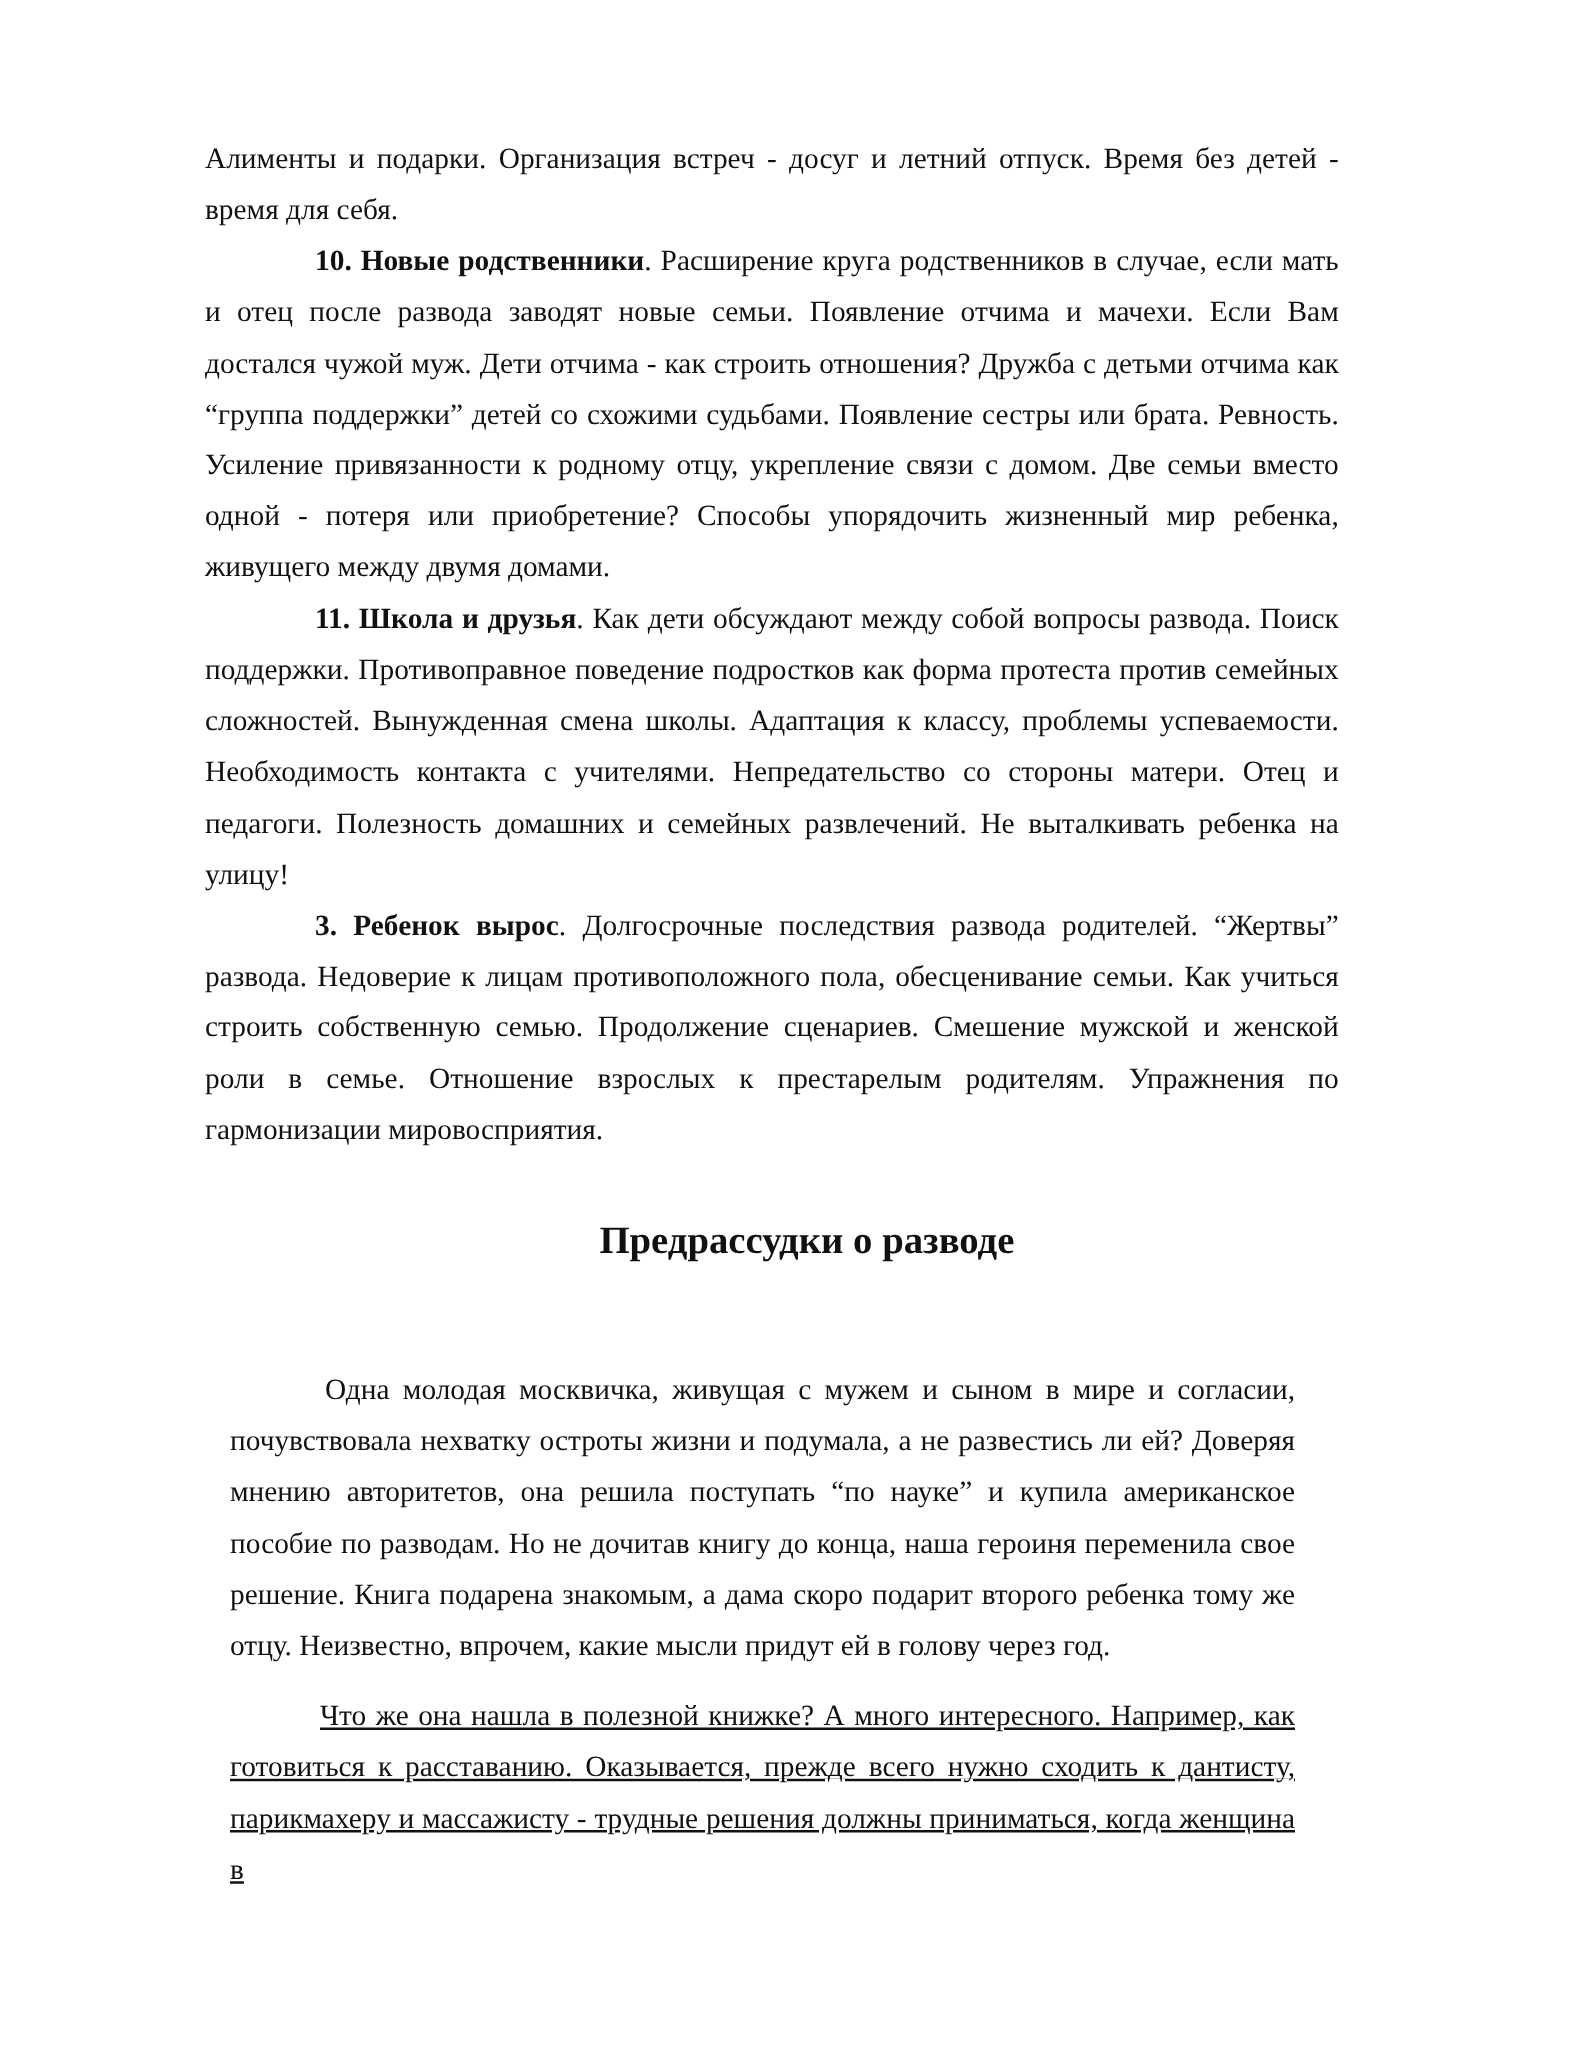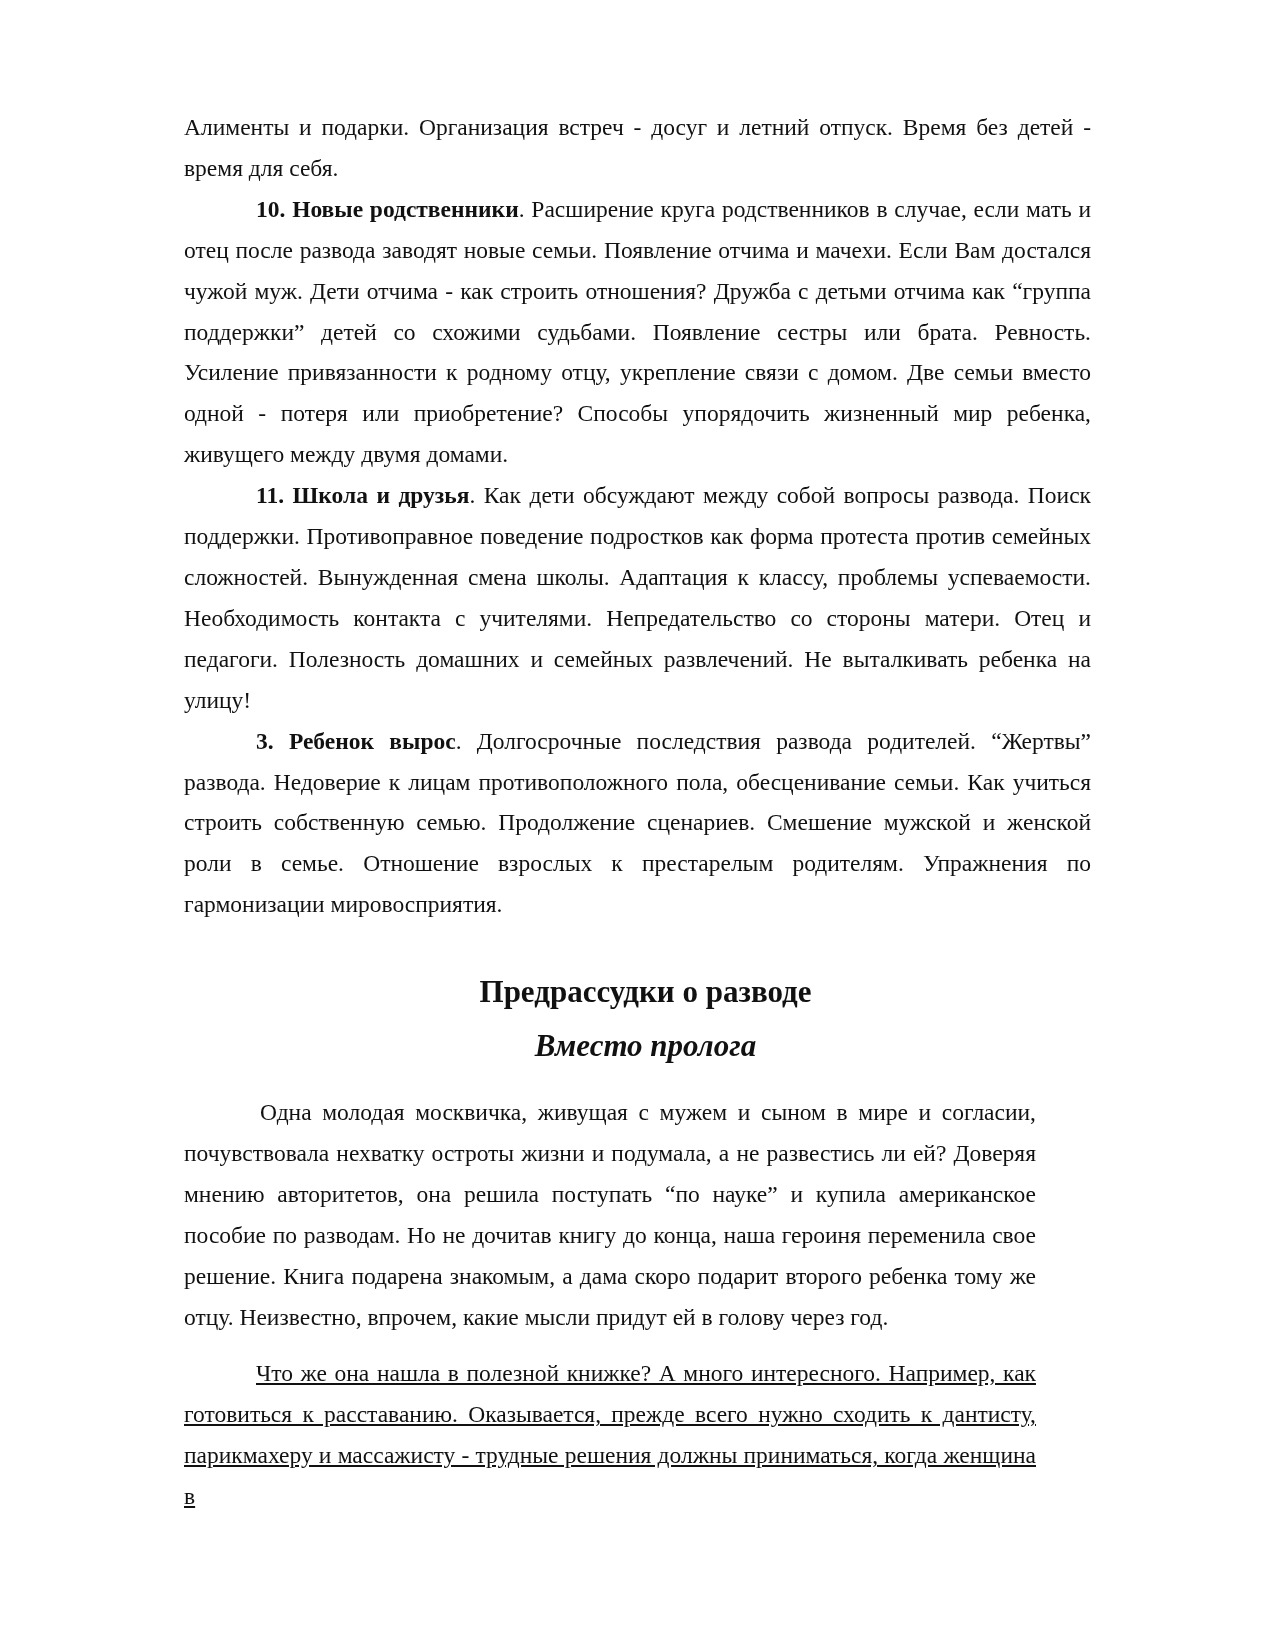--- a/index.html
+++ b/index.html
@@ -1,24 +1,24 @@
 <!DOCTYPE html>
 <html><head>
   <meta charset="utf-8">
   <style>
     html, body { margin: 0; padding: 0; background: #ffffff; }
     body { width: 1275px; height: 1650px; position: relative; overflow: hidden; }
     .page {
       position: absolute; left: 0; top: 0; width: 1275px; height: 1650px; background: #ffffff;
       font-family: "Liberation Serif", "DejaVu Serif", serif; color: #111111;
     }
-    .block { position: absolute; left: 184px; width: 907px; font-size: 23.5px; line-height: 40.9px; text-align: justify; text-align-last: left; }
+    .block { position: absolute; left: 164px; width: 907px; font-size: 23.5px; line-height: 40.9px; text-align: justify; text-align-last: left; }
     .block p { margin: 0; }
     .indent { text-indent: 72px; }
-    .b { font-weight: bold; }
+    .b { font-weight: bold; margin-left: 16px; }
     .heading { position: absolute; left: 168px; width: 955px; text-align: center; font-weight: bold; font-size: 31px; line-height: 40px; }
     .subheading { position: absolute; left: 168px; width: 955px; text-align: center; font-weight: bold; font-style: italic; font-size: 31px; line-height: 40px; }
     .block2 { position: absolute; left: 168px; width: 884px; font-size: 23.5px; line-height: 40.9px; text-align: justify; text-align-last: left; }
     .block2 p { margin: 16px; }
     .indent2 { text-indent: 76px; }
     .indent3 { text-indent: 72px; text-decoration: underline; }
   </style>
 </head>
 <body>
 
@@ -28,20 +28,19 @@
     <p>Алименты и подарки. Организация встреч - досуг и летний отпуск. Время без детей - время для себя.</p>
 
     <p class="indent"><span class="b">10.  Новые родственники</span><span>. Расширение круга родственников в случае, если мать и отец после развода заводят новые семьи. Появление отчима и мачехи. Если Вам достался чужой муж. Дети отчима - как строить отношения? Дружба с детьми отчима как “группа поддержки” детей со схожими судьбами. Появление сестры или брата. Ревность. Усиление привязанности к родному отцу, укрепление связи с домом. Две семьи вместо одной - потеря или приобретение? Способы упорядочить жизненный мир ребенка, живущего между двумя домами.</span></p>
 
     <p class="indent"><span class="b">11. Школа и друзья</span><span>. Как дети обсуждают между собой вопросы развода. Поиск поддержки. Противоправное поведение подростков как форма протеста против семейных сложностей. Вынужденная смена школы. Адаптация к классу, проблемы успеваемости. Необходимость контакта с учителями. Непредательство со стороны матери. Отец и педагоги. Полезность домашних и семейных развлечений. Не выталкивать ребенка на улицу!</span></p>
 
     <p class="indent"><span class="b">3. Ребенок вырос</span><span>. Долгосрочные последствия развода родителей. “Жертвы” развода. Недоверие к лицам противоположного пола, обесценивание семьи. Как учиться строить собственную семью. Продолжение сценариев. Смешение мужской и женской роли в семье. Отношение взрослых к престарелым родителям. Упражнения по гармонизации мировосприятия.</span></p>
   </div>
 
   <div class="heading" style="top:972px;">Предрассудки о разводе</div>
-  <div class="subheading" style="top:1026px;">Вместо пролога</div>
 
   <div class="block2" style="top:1076px;">
     <p class="indent2">Одна молодая москвичка, живущая с мужем и сыном в мире и согласии, почувствовала нехватку остроты жизни и подумала, а не развестись ли ей? Доверяя мнению авторитетов, она решила поступать “по науке” и купила  американское пособие по разводам. Но не дочитав книгу до конца, наша героиня переменила свое решение. Книга подарена знакомым, а дама скоро подарит второго ребенка тому же отцу. Неизвестно, впрочем, какие мысли придут ей в голову через год.</p>
     <p class="indent3">Что же она нашла в полезной книжке? А много интересного. Например, как готовиться к расставанию. Оказывается, прежде всего нужно сходить к дантисту, парикмахеру и массажисту - трудные решения должны приниматься, когда женщина в</p>
   </div>
 
 </div>
 
 </body></html>

